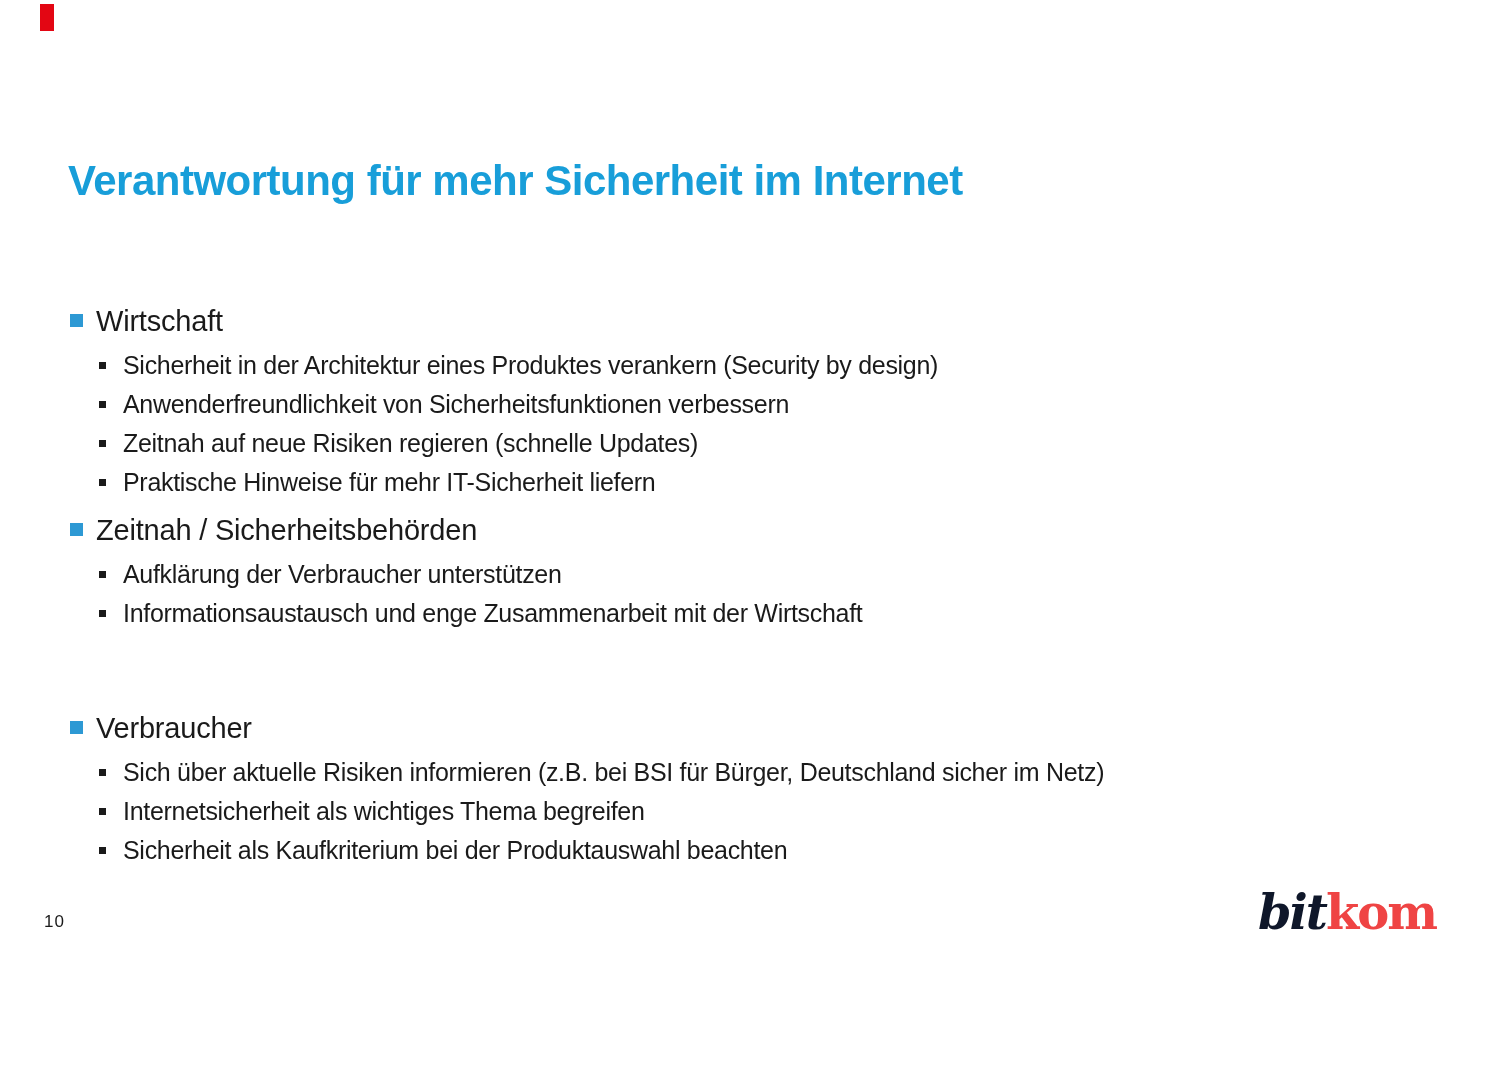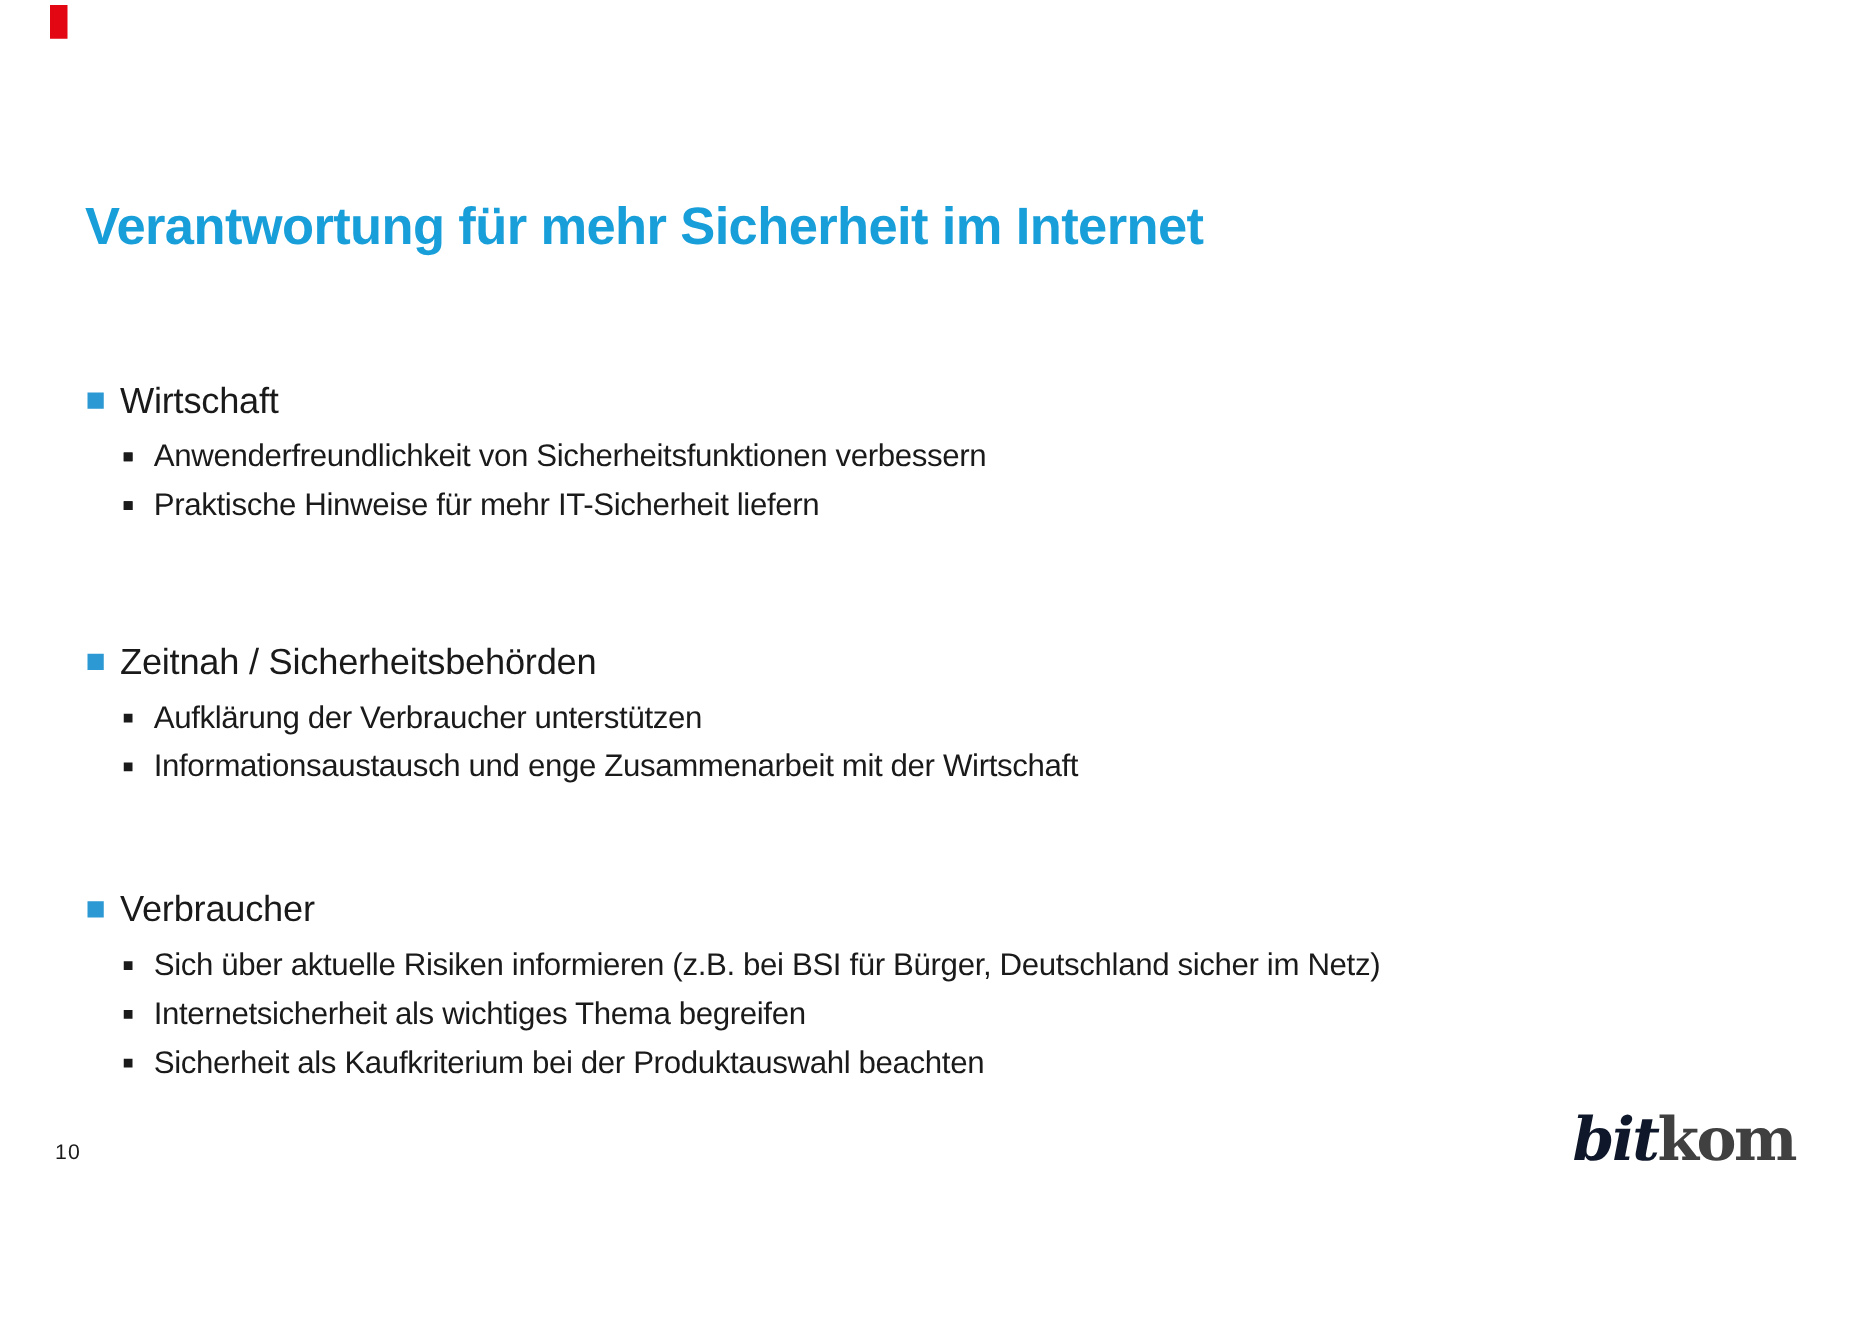--- a/index.html
+++ b/index.html
@@ -93,46 +93,48 @@
     right: 64px;
     top: 886px;
     font-family: "DejaVu Serif", serif;
     font-weight: bold;
     font-size: 48px;
     line-height: 52px;
     letter-spacing: -2px;
     white-space: nowrap;
   }
   .logo-bit { color: #0f172a; font-style: italic; }
-  .logo-kom { color: #404040; }
+  .logo-kom { color: #ef4444; }
 </style>
 </head>
 <body>
 
 <div class="page">
 
   <div class="red-bar"></div>
 
   <h1 class="title">Verantwortung für mehr Sicherheit im Internet</h1>
 
   <section class="sec sec-1">
     <div class="h-row">
       <span class="sq1"></span>
       <span>Wirtschaft</span>
     </div>
     <ul class="items">
       <li class="item">
         <span class="sq2"></span>
+        <span>Sicherheit in der Architektur eines Produktes verankern (Security by design)</span>
       </li>
       <li class="item">
         <span class="sq2"></span>
         <span>Anwenderfreundlichkeit von Sicherheitsfunktionen verbessern</span>
       </li>
       <li class="item">
         <span class="sq2"></span>
+        <span>Zeitnah auf neue Risiken regieren (schnelle Updates)</span>
       </li>
       <li class="item">
         <span class="sq2"></span>
         <span>Praktische Hinweise für mehr IT-Sicherheit liefern</span>
       </li>
     </ul>
   </section>
 
   <section class="sec sec-2">
     <div class="h-row">

